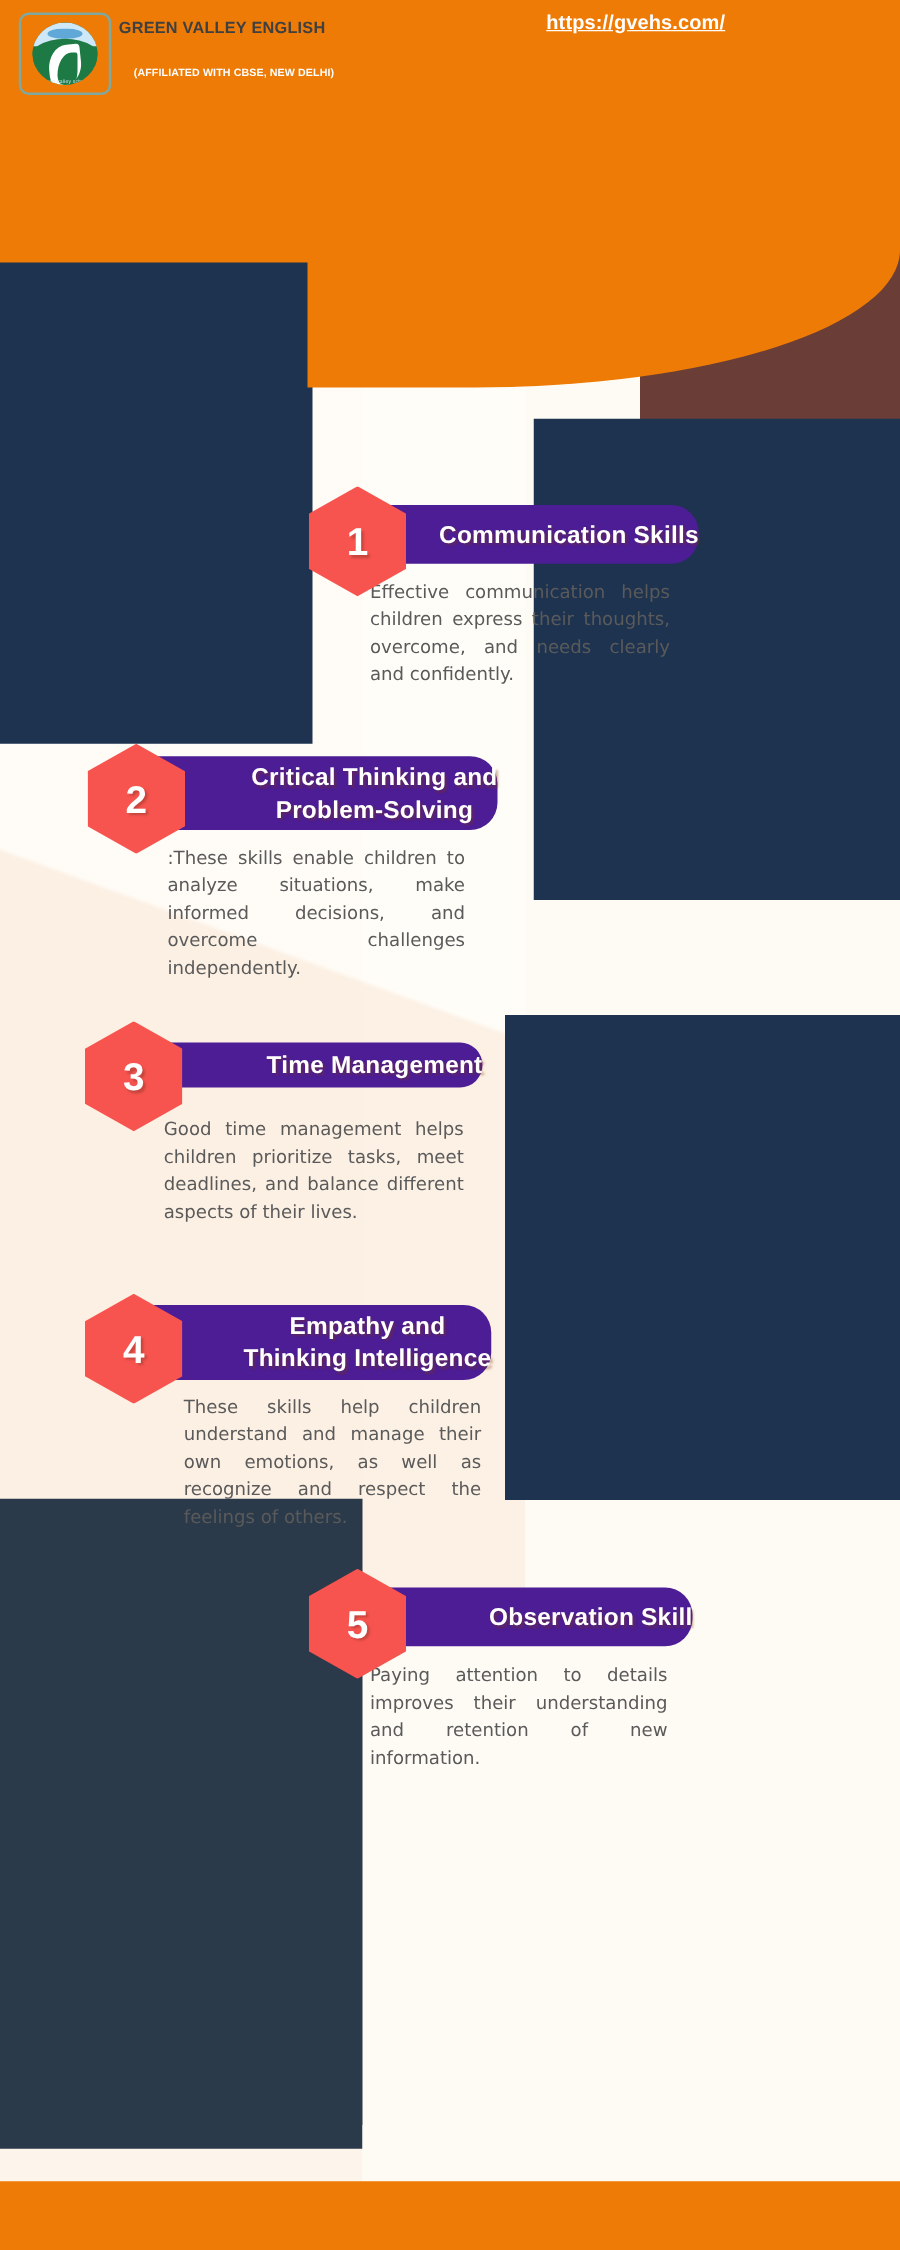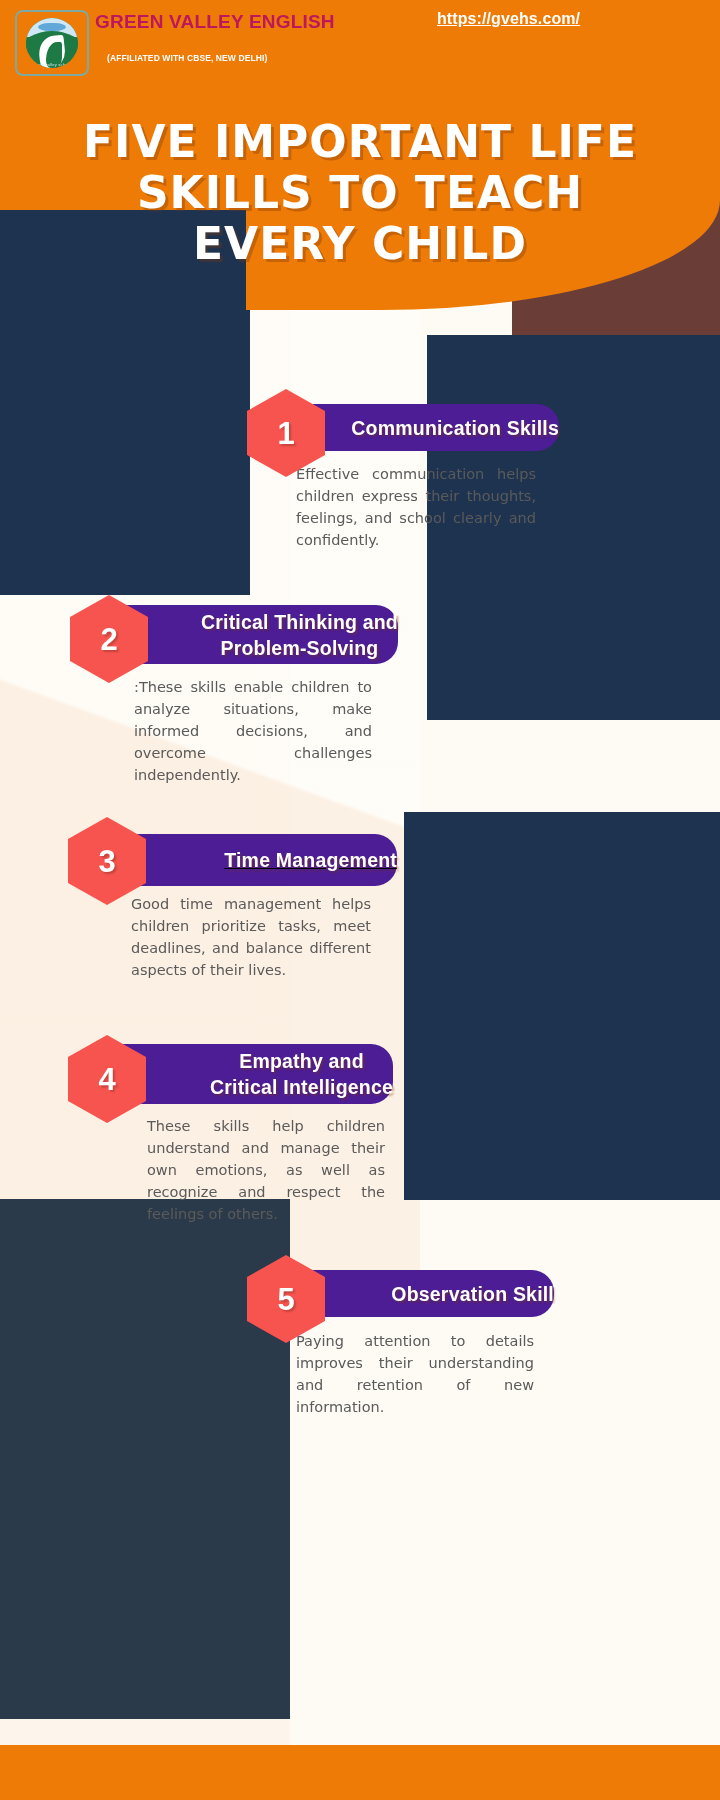--- a/index.html
+++ b/index.html
@@ -39,21 +39,21 @@
   .logo-hill{position:absolute;left:-4px;top:13px;width:60px;height:22px;background:#1E7A44;
              border-top-left-radius:60% 100%;border-top-right-radius:60% 100%;}
   .logo-road{position:absolute;left:13px;top:18px;width:26px;height:32px;background:#FFFFFF;
              border-radius:60% 10% 55% 25%;transform:rotate(-6deg);}
   .logo-road2{position:absolute;left:20px;top:24px;width:16px;height:26px;background:#1E7A44;
              border-radius:70% 10% 40% 30%;}
   .logo-txt{position:absolute;left:4px;bottom:1px;width:44px;text-align:center;
             font-size:4px;color:#CFE8F7;letter-spacing:.2px;}
 
   .school-name{position:absolute;left:95px;top:12px;width:300px;z-index:8;
-               color:#be185d;font-weight:bold;font-size:19px;line-height:19px;letter-spacing:.2px;}
+               color:#404040;font-weight:bold;font-size:13px;line-height:19px;letter-spacing:.2px;}
   .school-aff{position:absolute;left:95px;top:53px;width:300px;z-index:8;
               color:#FFFFFF;font-weight:bold;font-size:8.5px;letter-spacing:.1px;margin-left:12px;}
   .site-url{position:absolute;left:437px;top:10px;z-index:8;color:#FFFFFF;
             font-size:16px;font-weight:bold;text-decoration:underline;letter-spacing:.1px;}
 
   .headline{position:absolute;left:60px;top:116px;width:600px;z-index:9;text-align:center;
             color:#FFFFFF;font-weight:bold;font-size:44px;line-height:51px;
             letter-spacing:1px;text-transform:uppercase;
             text-shadow:3px 3px 0 rgba(120,55,10,.35);
             font-family:"DejaVu Sans","Liberation Sans",sans-serif;}
@@ -76,21 +76,21 @@
   
   .i1-hex{left:247px;top:389px;}
   .i1-bar{left:297px;top:404px;width:262px;height:47px;}
   .i1-body{left:296px;top:463px;width:240px;}
   
   .i2-hex{left:70px;top:595px;}
   .i2-bar{left:124px;top:605px;width:274px;height:59px;}
   .i2-body{left:134px;top:676px;width:238px;}
   
   .i3-hex{left:68px;top:817px;}
-  .i3-bar{left:122px;top:834px;width:275px;height:52px;text-decoration:underline;}
+  .i3-bar{left:111px;top:834px;width:275px;height:36px;}
   .i3-body{left:131px;top:893px;width:240px;}
   
   .i4-hex{left:68px;top:1035px;}
   .i4-bar{left:122px;top:1044px;width:271px;height:60px;}
   .i4-body{left:131px;top:1115px;width:238px;margin-left:16px;}
   
   .i5-hex{left:247px;top:1255px;}
   .i5-bar{left:299px;top:1270px;width:255px;height:47px;}
   .i5-body{left:296px;top:1330px;width:238px;}
 
@@ -126,34 +126,29 @@
       <div class="logo-txt">green valley school</div>
     </div>
   </div>
 
   <div class="school-name">
     <div>GREEN VALLEY ENGLISH</div>
   </div>
   <div class="school-aff">(AFFILIATED WITH CBSE, NEW DELHI)</div>
   <a class="site-url" href="#">https://gvehs.com/</a>
 
-  <div class="headline">
-    <span class="l2">FIVE IMPORTANT LIFE</span>
-    <span class="l2">SKILLS TO TEACH</span>
-    <span class="l2">EVERY CHILD</span>
-  </div>
 
   <div class="item">
     <div class="bar i1-bar">
       <span>Communication Skills</span>
     </div>
     <div class="hex i1-hex">
       <span>1</span>
     </div>
-    <div class="body i1-body">Effective communication helps children express their thoughts, feelings, and school clearly and confidently.</div>
+    <div class="body i1-body">Effective communication helps children express their thoughts, overcome, and needs clearly and confidently.</div>
   </div>
 
   <div class="item">
     <div class="bar i2-bar">
       <span>
         <span>Critical Thinking and</span><br>
         <span>Problem-Solving</span>
       </span>
     </div>
     <div class="hex i2-hex">
@@ -169,21 +164,21 @@
     <div class="hex i3-hex">
       <span>3</span>
     </div>
     <div class="body i3-body">Good time management helps children prioritize tasks, meet deadlines, and balance different aspects of their lives.</div>
   </div>
 
   <div class="item">
     <div class="bar i4-bar">
       <span>
         <span>Empathy and</span><br>
-        <span>Critical Intelligence</span>
+        <span>Thinking Intelligence</span>
       </span>
     </div>
     <div class="hex i4-hex">
       <span>4</span>
     </div>
     <div class="body i4-body">These skills help children understand and manage their own emotions, as well as recognize and respect the feelings of others.</div>
   </div>
 
   <div class="item">
     <div class="bar i5-bar">

